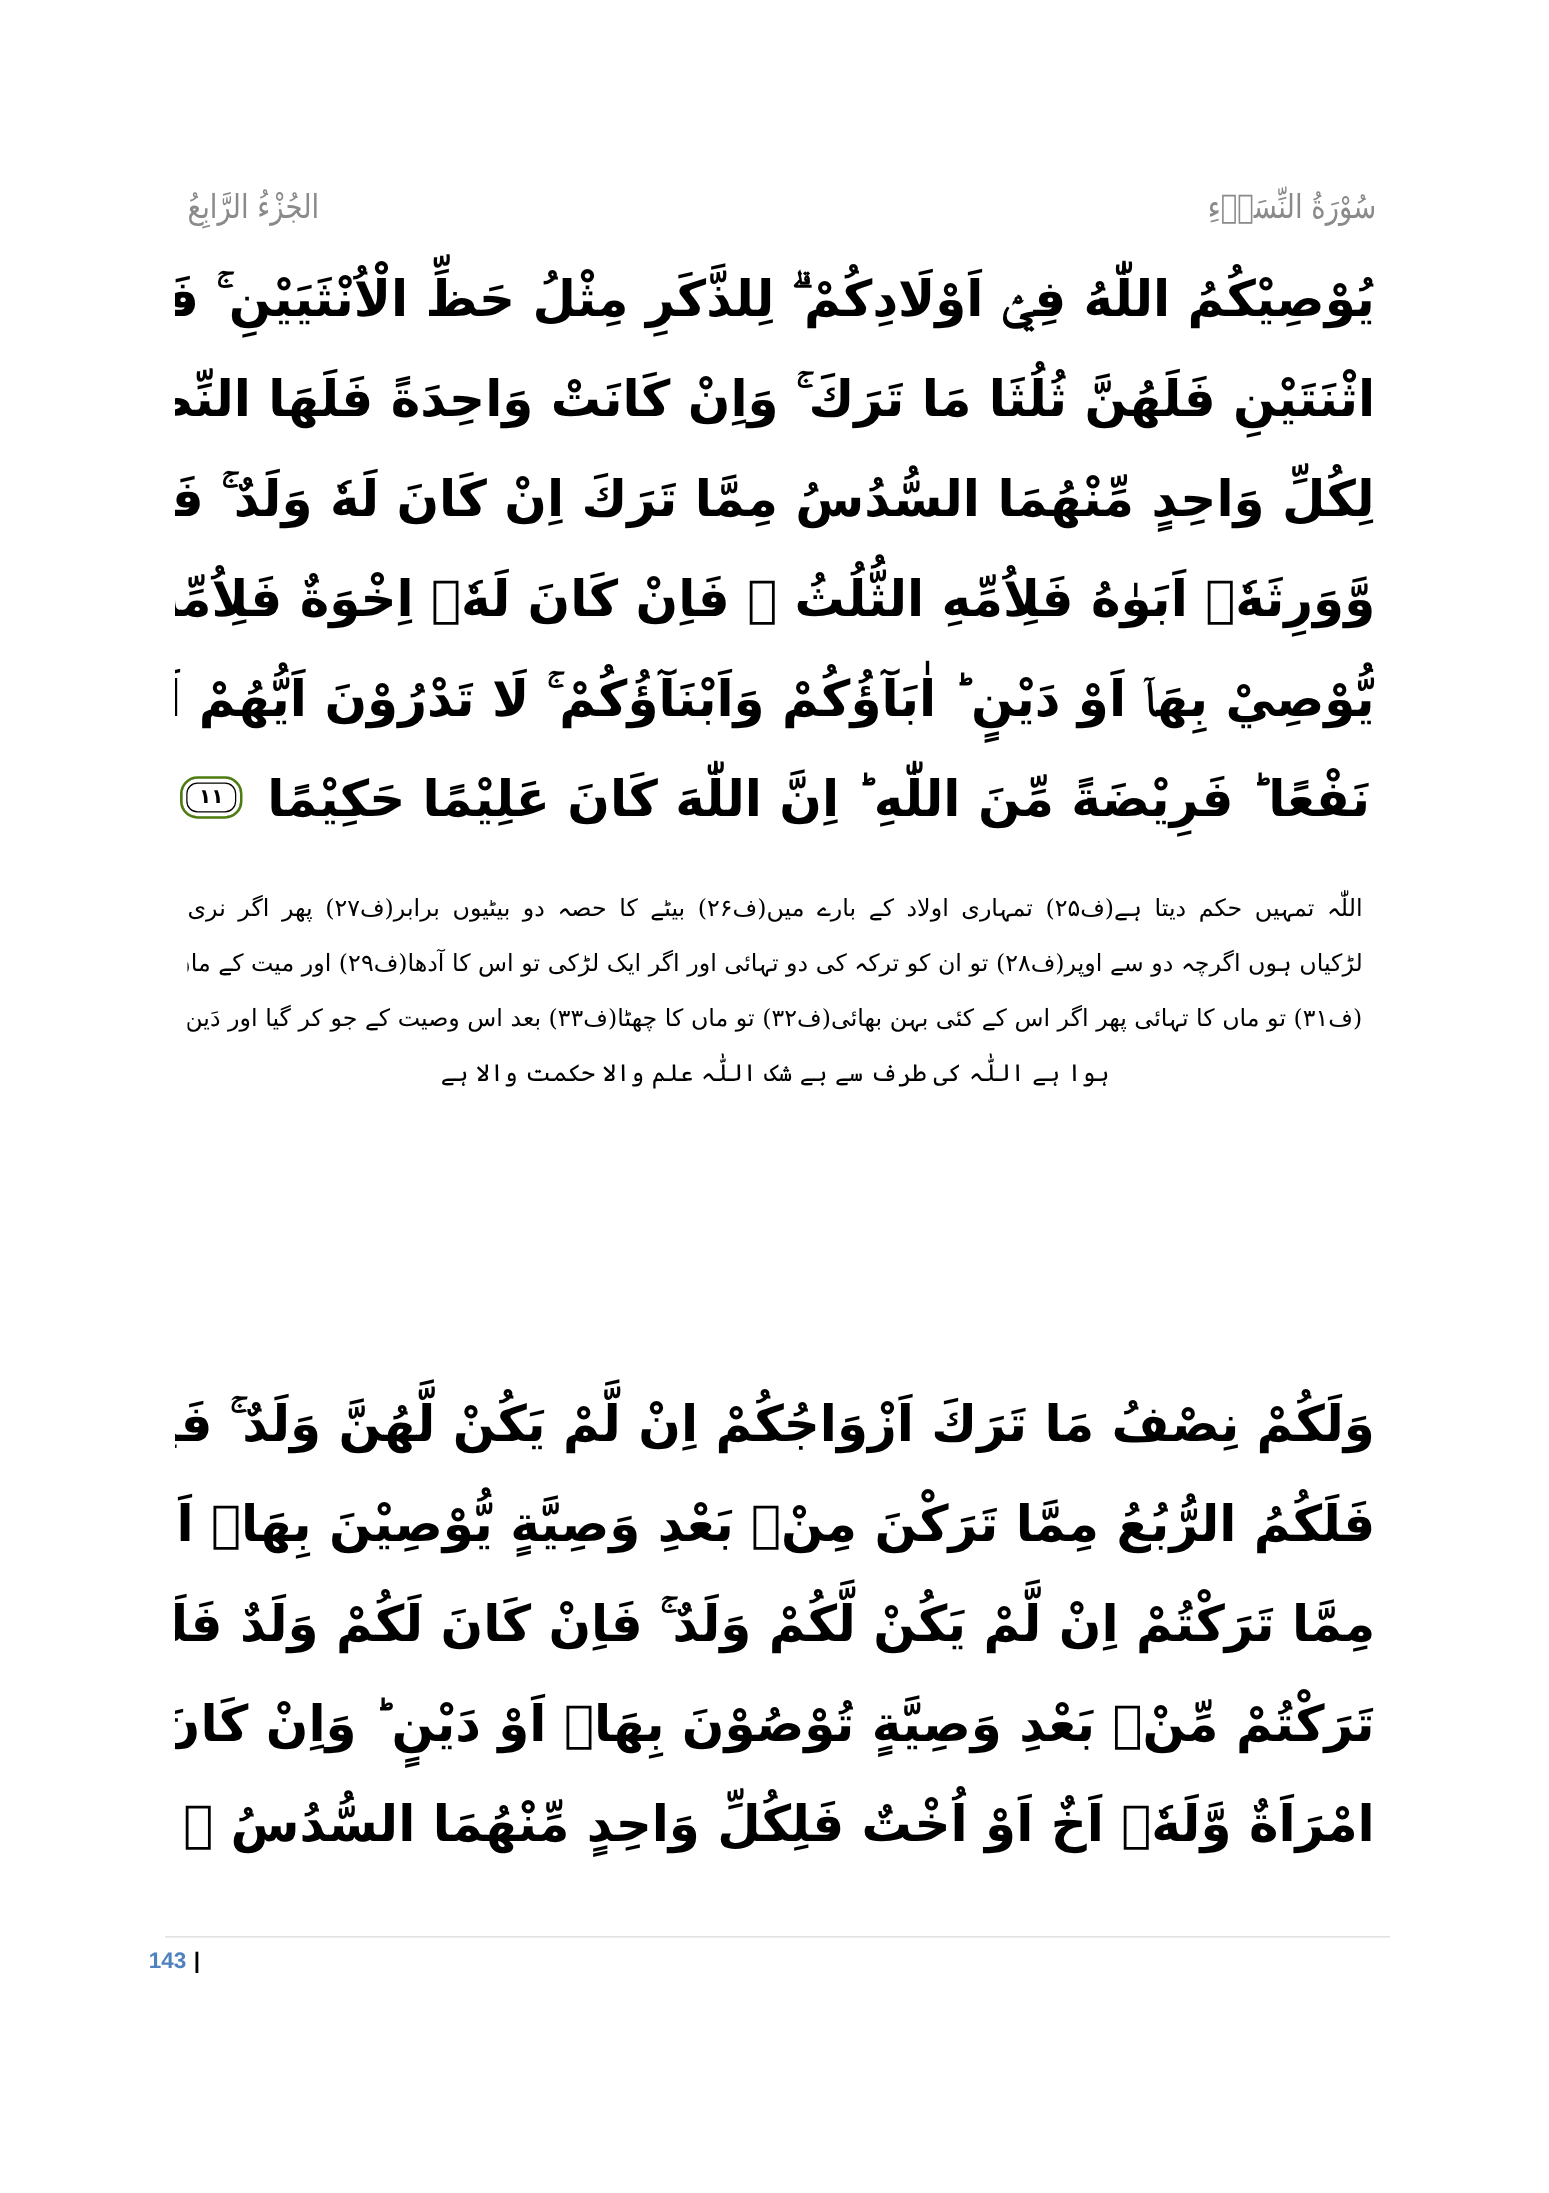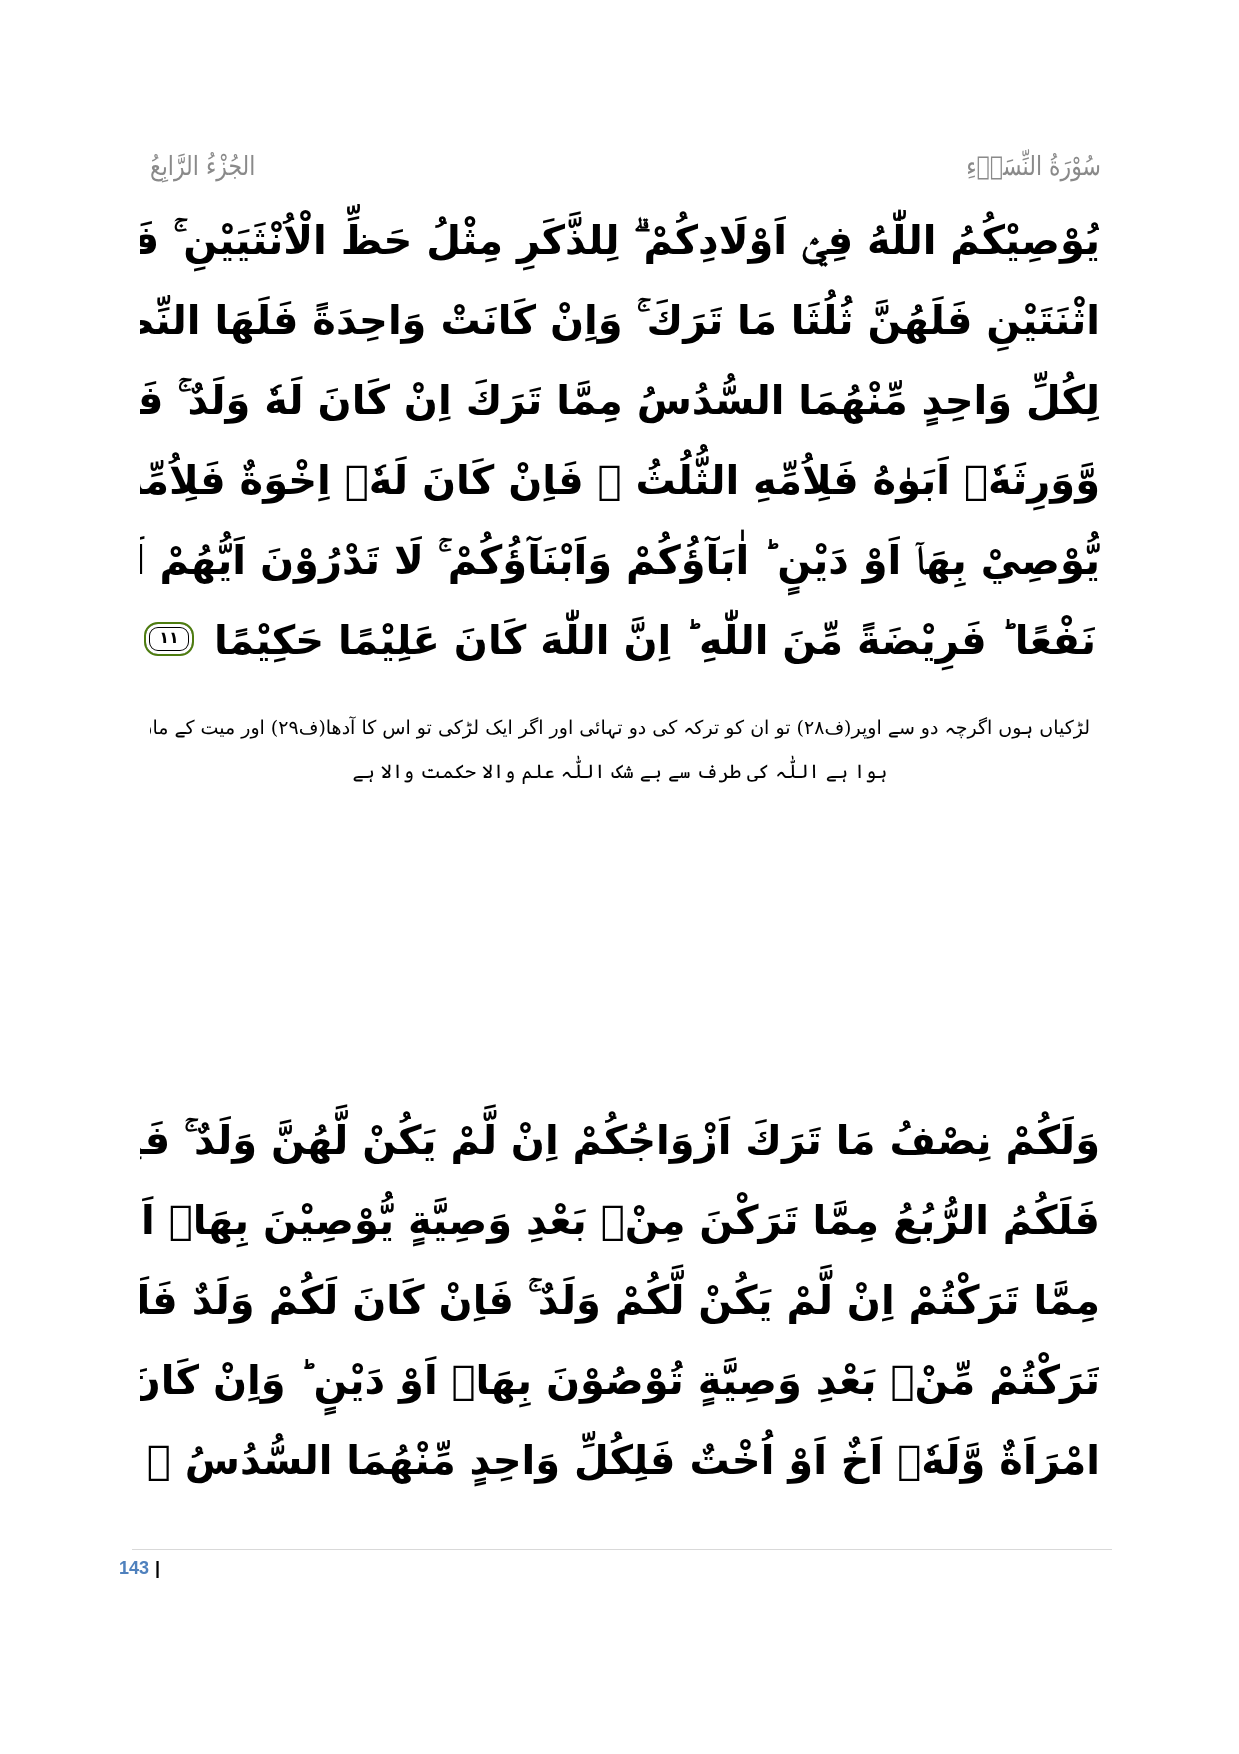--- a/index.html
+++ b/index.html
@@ -128,21 +128,23 @@
     <div class="verse-line">لِكُلِّ وَاحِدٍ مِّنْهُمَا السُّدُسُ مِمَّا تَرَكَ اِنْ كَانَ لَهٗ وَلَدٌ ۚ فَاِنْ لَّمْ يَكُنْ لَّهٗ وَلَدٌ</div>
     <div class="verse-line">وَّوَرِثَهٗۤ اَبَوٰهُ فَلِاُمِّهِ الثُّلُثُ ۚ فَاِنْ كَانَ لَهٗۤ اِخْوَةٌ فَلِاُمِّهِ السُّدُسُ مِنْۢ بَعْدِ وَصِيَّةٍ</div>
     <div class="verse-line">يُّوْصِيْ بِهَاۤ اَوْ دَيْنٍ ؕ اٰبَآؤُكُمْ وَاَبْنَآؤُكُمْ ۚ لَا تَدْرُوْنَ اَيُّهُمْ اَقْرَبُ لَكُمْ</div>
     <div class="verse-line center">
       <span>نَفْعًا ؕ فَرِيْضَةً مِّنَ اللّٰهِ ؕ اِنَّ اللّٰهَ كَانَ عَلِيْمًا حَكِيْمًا</span>
       <span class="verse-marker">١١</span>
     </div>
   </div>
 
   <div class="translation">
+    <div class="translation-line">اللّٰہ تمہیں حکم دیتا ہے(ف۲۵) تمہاری اولاد کے بارے میں(ف۲۶) بیٹے کا حصہ دو بیٹیوں برابر(ف۲۷) پھر اگر نری</div>
     <div class="translation-line">لڑکیاں ہوں اگرچہ دو سے اوپر(ف۲۸) تو ان کو ترکہ کی دو تہائی اور اگر ایک لڑکی تو اس کا آدھا(ف۲۹) اور میت کے ماں</div>
+    <div class="translation-line">(ف۳۱) تو ماں کا تہائی پھر اگر اس کے کئی بہن بھائی(ف۳۲) تو ماں کا چھٹا(ف۳۳) بعد اس وصیت کے جو کر گیا اور دَین</div>
     <div class="translation-line center">ہوا ہے اللّٰہ کی طرف سے بے شک اللّٰہ علم والا حکمت والا ہے</div>
   </div>
 
   <div class="verse-block" style="top:1100px;">
     <div class="verse-line">وَلَكُمْ نِصْفُ مَا تَرَكَ اَزْوَاجُكُمْ اِنْ لَّمْ يَكُنْ لَّهُنَّ وَلَدٌ ۚ فَاِنْ كَانَ لَهُنَّ وَلَدٌ</div>
     <div class="verse-line">فَلَكُمُ الرُّبُعُ مِمَّا تَرَكْنَ مِنْۢ بَعْدِ وَصِيَّةٍ يُّوْصِيْنَ بِهَاۤ اَوْ دَيْنٍ ؕ وَلَهُنَّ الرُّبُعُ</div>
     <div class="verse-line">مِمَّا تَرَكْتُمْ اِنْ لَّمْ يَكُنْ لَّكُمْ وَلَدٌ ۚ فَاِنْ كَانَ لَكُمْ وَلَدٌ فَلَهُنَّ الثُّمُنُ مِمَّا</div>
     <div class="verse-line">تَرَكْتُمْ مِّنْۢ بَعْدِ وَصِيَّةٍ تُوْصُوْنَ بِهَاۤ اَوْ دَيْنٍ ؕ وَاِنْ كَانَ رَجُلٌ يُّوْرَثُ كَلٰلَةً اَوِ</div>
     <div class="verse-line">امْرَاَةٌ وَّلَهٗۤ اَخٌ اَوْ اُخْتٌ فَلِكُلِّ وَاحِدٍ مِّنْهُمَا السُّدُسُ ۚ فَاِنْ كَانُوْۤا اَكْثَرَ مِنْ</div>
   </div>

